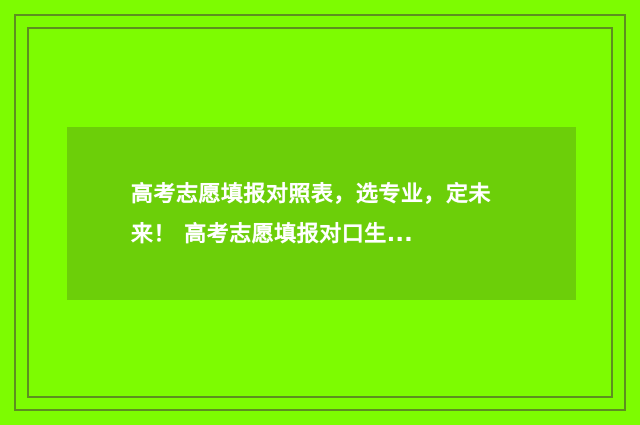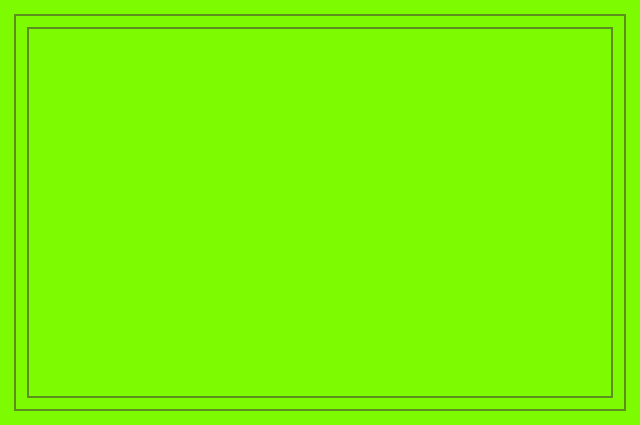--- a/index.html
+++ b/index.html
@@ -75,14 +75,17 @@
   }
 </style>
 </head>
 <body>
 
 <div class="canvas">
 
   <div class="frame-outer"></div>
   <div class="frame-inner"></div>
 
+  <div class="headline-panel">
+    <p class="headline">高考志愿填报对照表，选专业，定未来！ 高考志愿填报对口生...</p>
+  </div>
 
 </div>
 
 </body></html>

